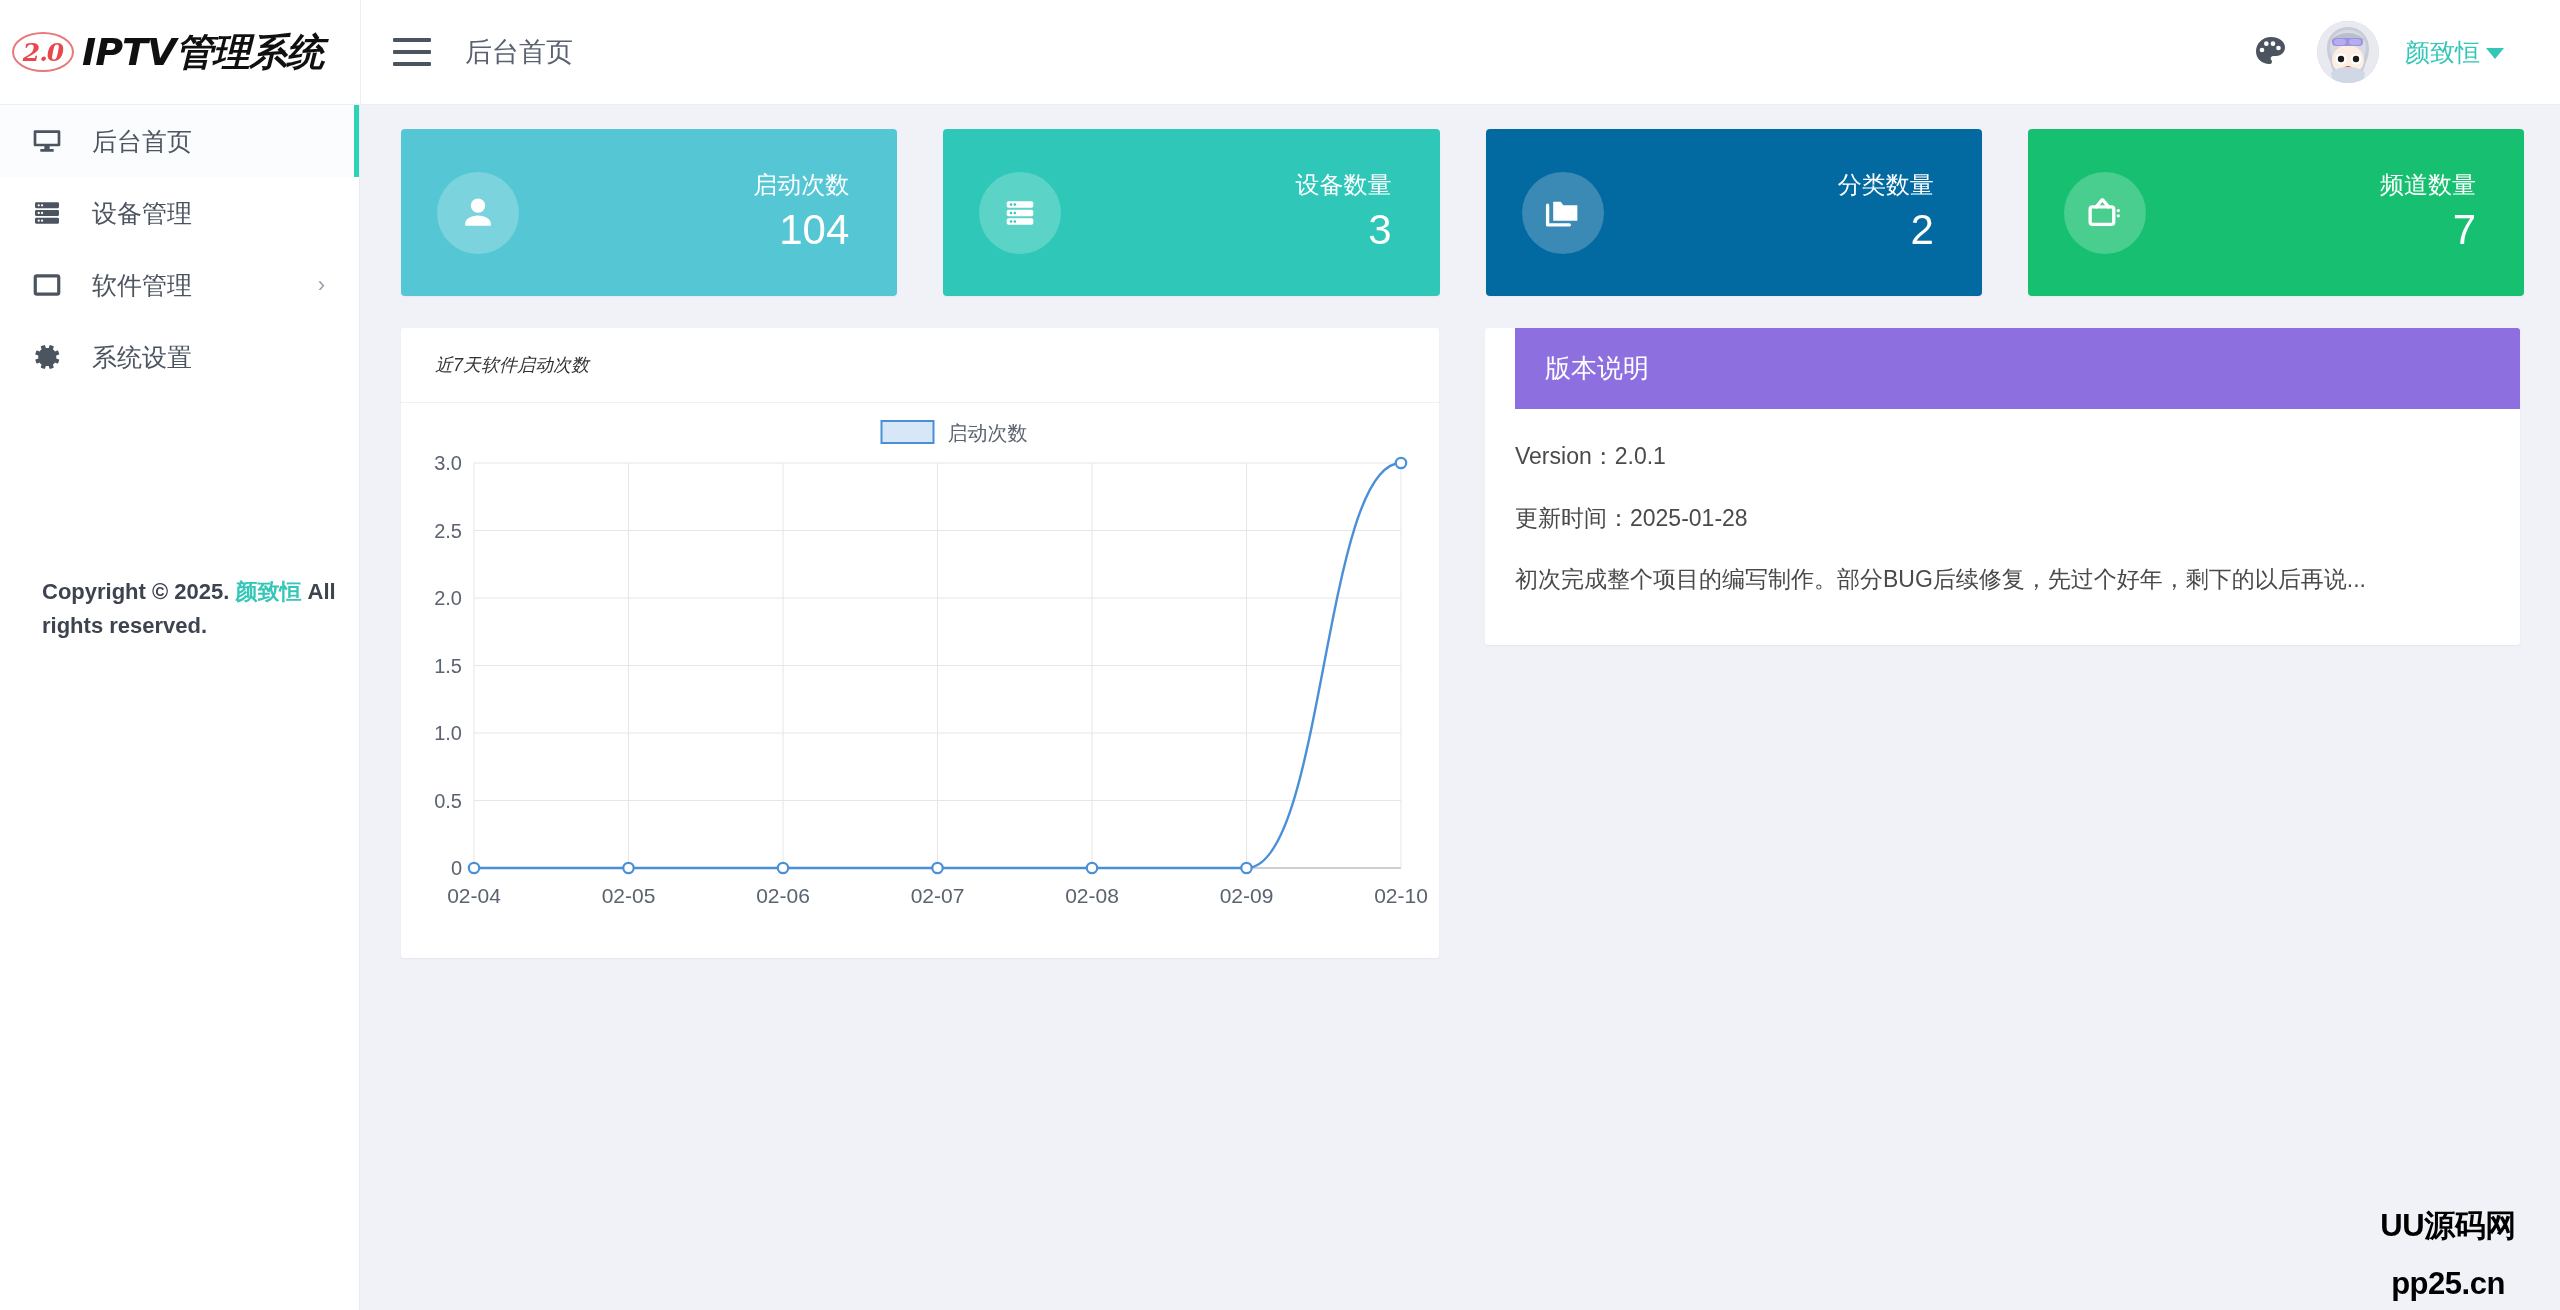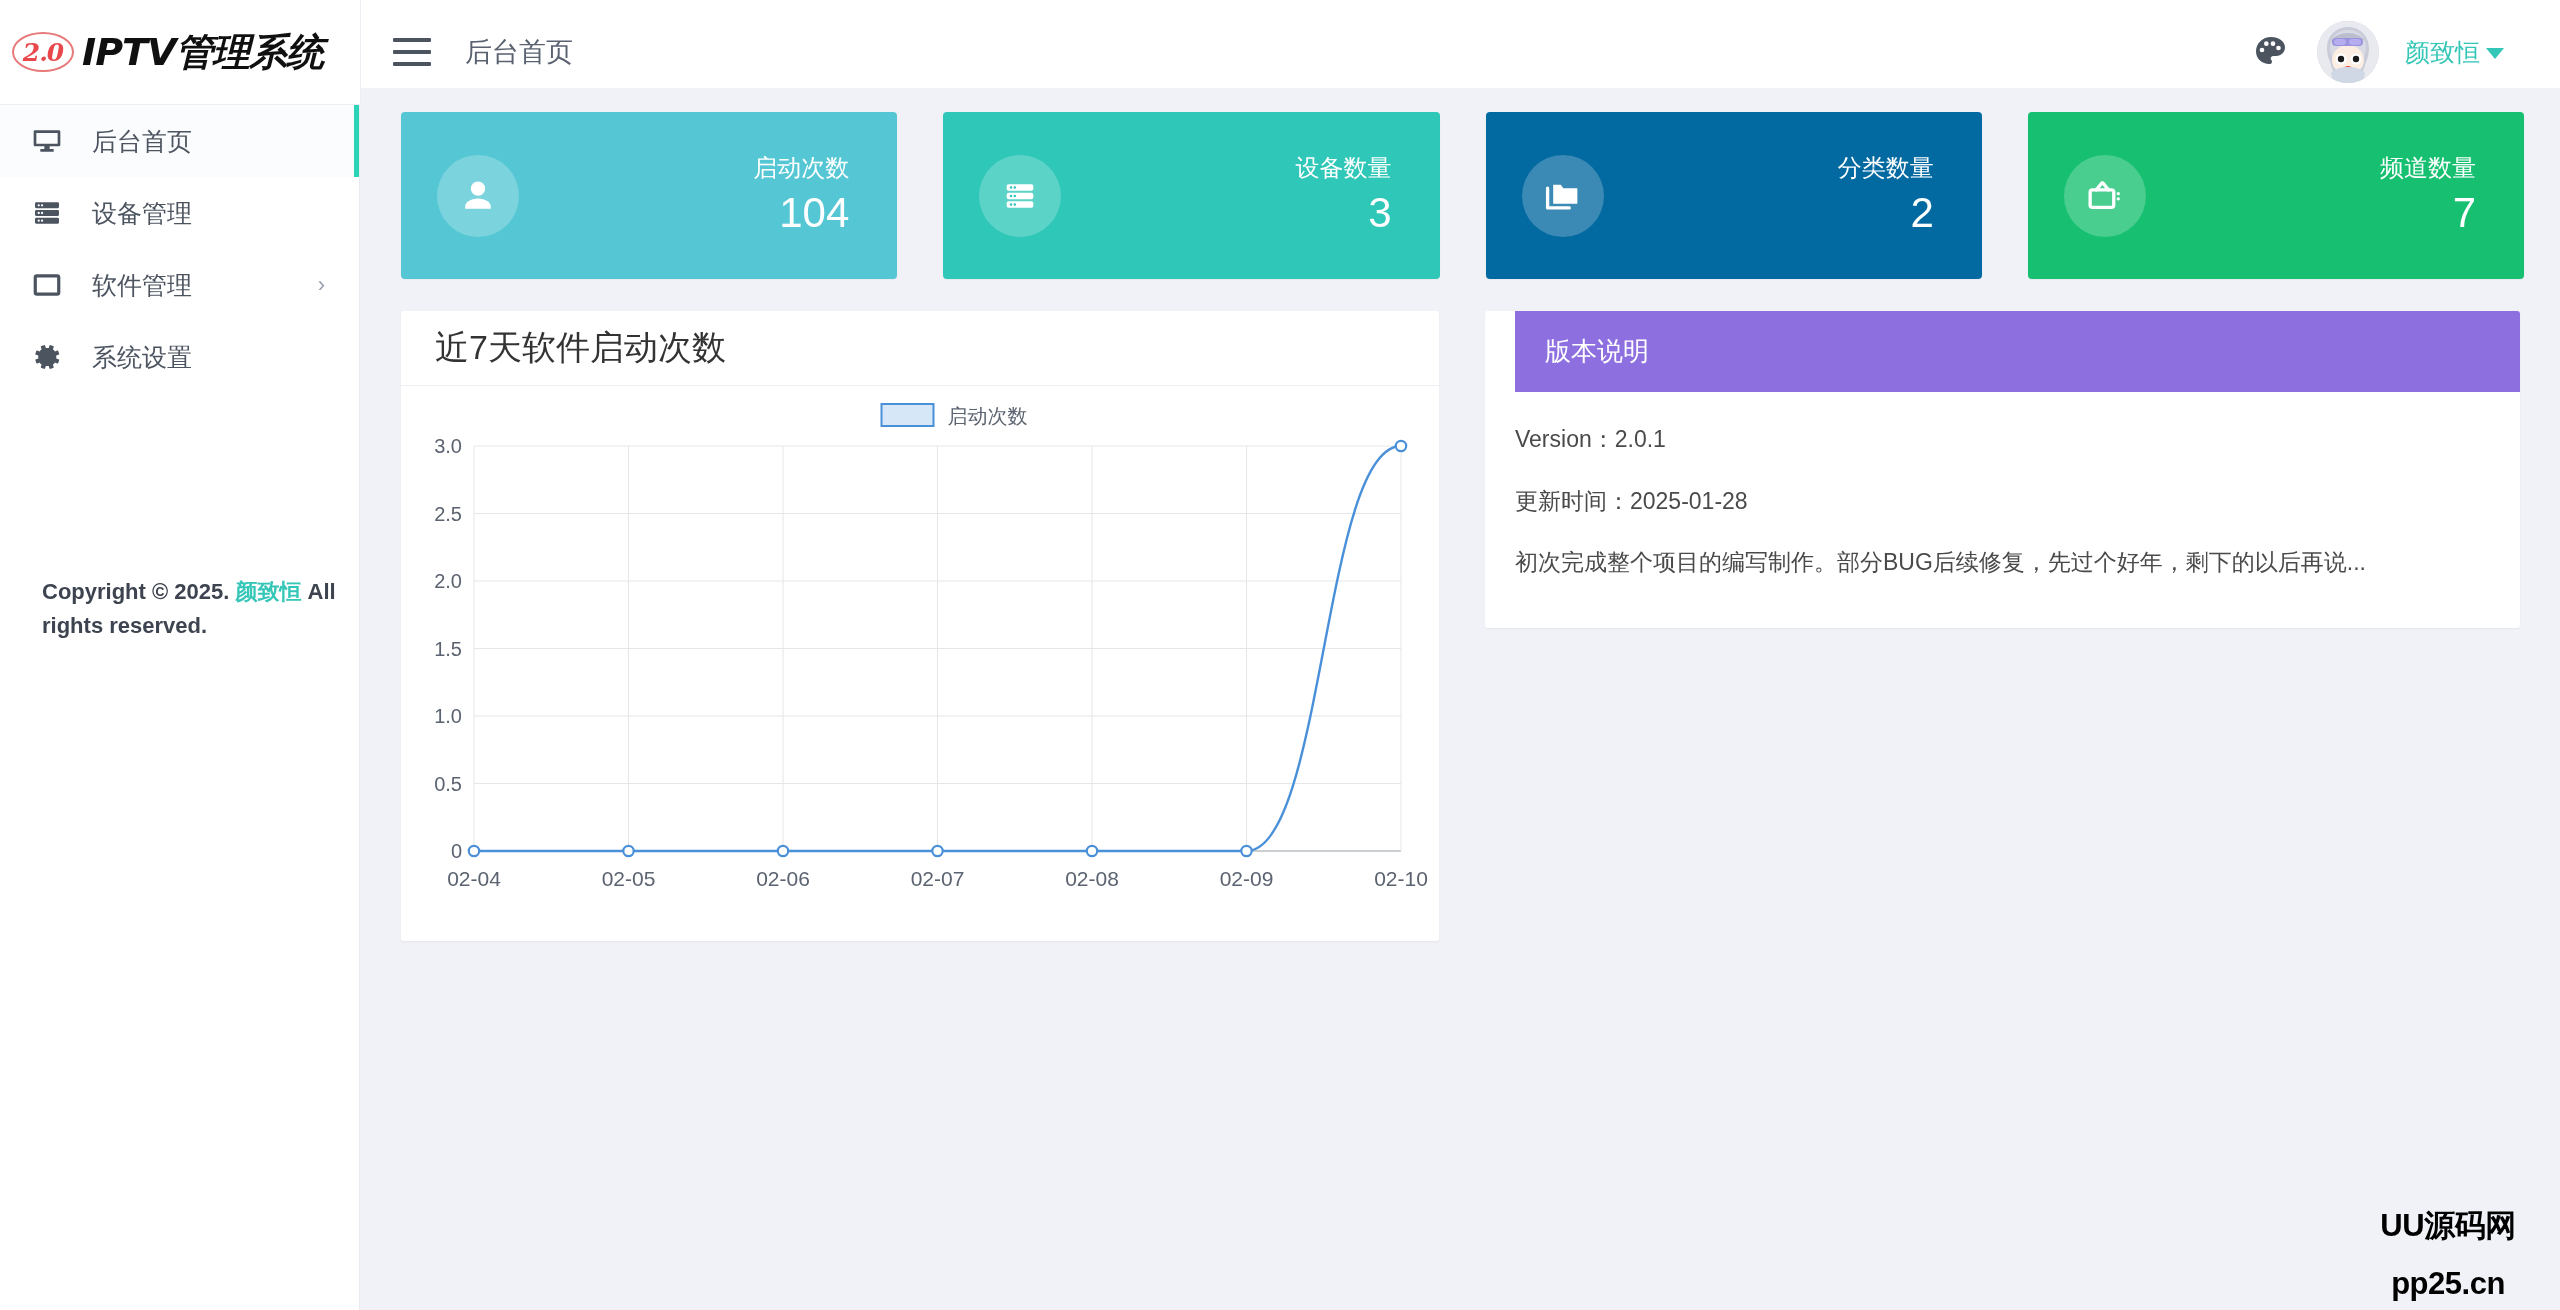--- a/index.html
+++ b/index.html
@@ -85,21 +85,21 @@
     margin-left: auto; margin-right: 34px; color: #9aa1ae; font-size: 22px;
   }
   .copyright {
     position: absolute; top: 470px; left: 42px; width: 300px;
     font-size: 22px; line-height: 1.55; color: #3d4450; font-weight: 700;
   }
   .copyright a { color: #34c6b6; text-decoration: none; }
 
   
   .main {
-    position: absolute; top: 88px; left: 361px;
+    position: absolute; top: 105px; left: 361px;
     width: 2199px; height: 881px; background: #f1f2f7;
     padding: 24px 36px 0 40px;
   }
 
   .cards-row { display: flex; gap: 46px; }
   .stat-card {
     flex: 1 1 0; height: 167px; border-radius: 4px; position: relative;
     display: flex; align-items: center; padding: 0 36px;
     box-shadow: 0 1px 2px rgba(0,0,0,0.04);
   }
@@ -115,21 +115,21 @@
   .stat-value { font-size: 42px; line-height: 1.25; margin-top: 4px; }
 
   .panels-row { display: flex; gap: 46px; margin-top: 32px; align-items: flex-start; }
 
   .chart-card {
     width: 1038px; background: #fff; border-radius: 3px;
     box-shadow: 0 1px 2px rgba(0,0,0,0.05);
   }
   .chart-head {
     height: 75px; display: flex; align-items: center; padding: 0 34px;
-    font-size: 34px; color: #333; border-bottom: 1px solid #eef0f3;
+    font-size: 18px; color: #333; border-bottom: 1px solid #eef0f3; font-style: italic;
   }
   .chart-body { height: 555px; padding: 0; position: relative; }
 
   .version-card {
     width: 1035px; background: #fff; border-radius: 3px;
     box-shadow: 0 1px 2px rgba(0,0,0,0.05); overflow: hidden;
   }
   .version-head {
     height: 81px; background: #8d6fe0; display: flex; align-items: center;
     padding: 0 30px; color: #fff; font-size: 26px; margin-left: 30px;

